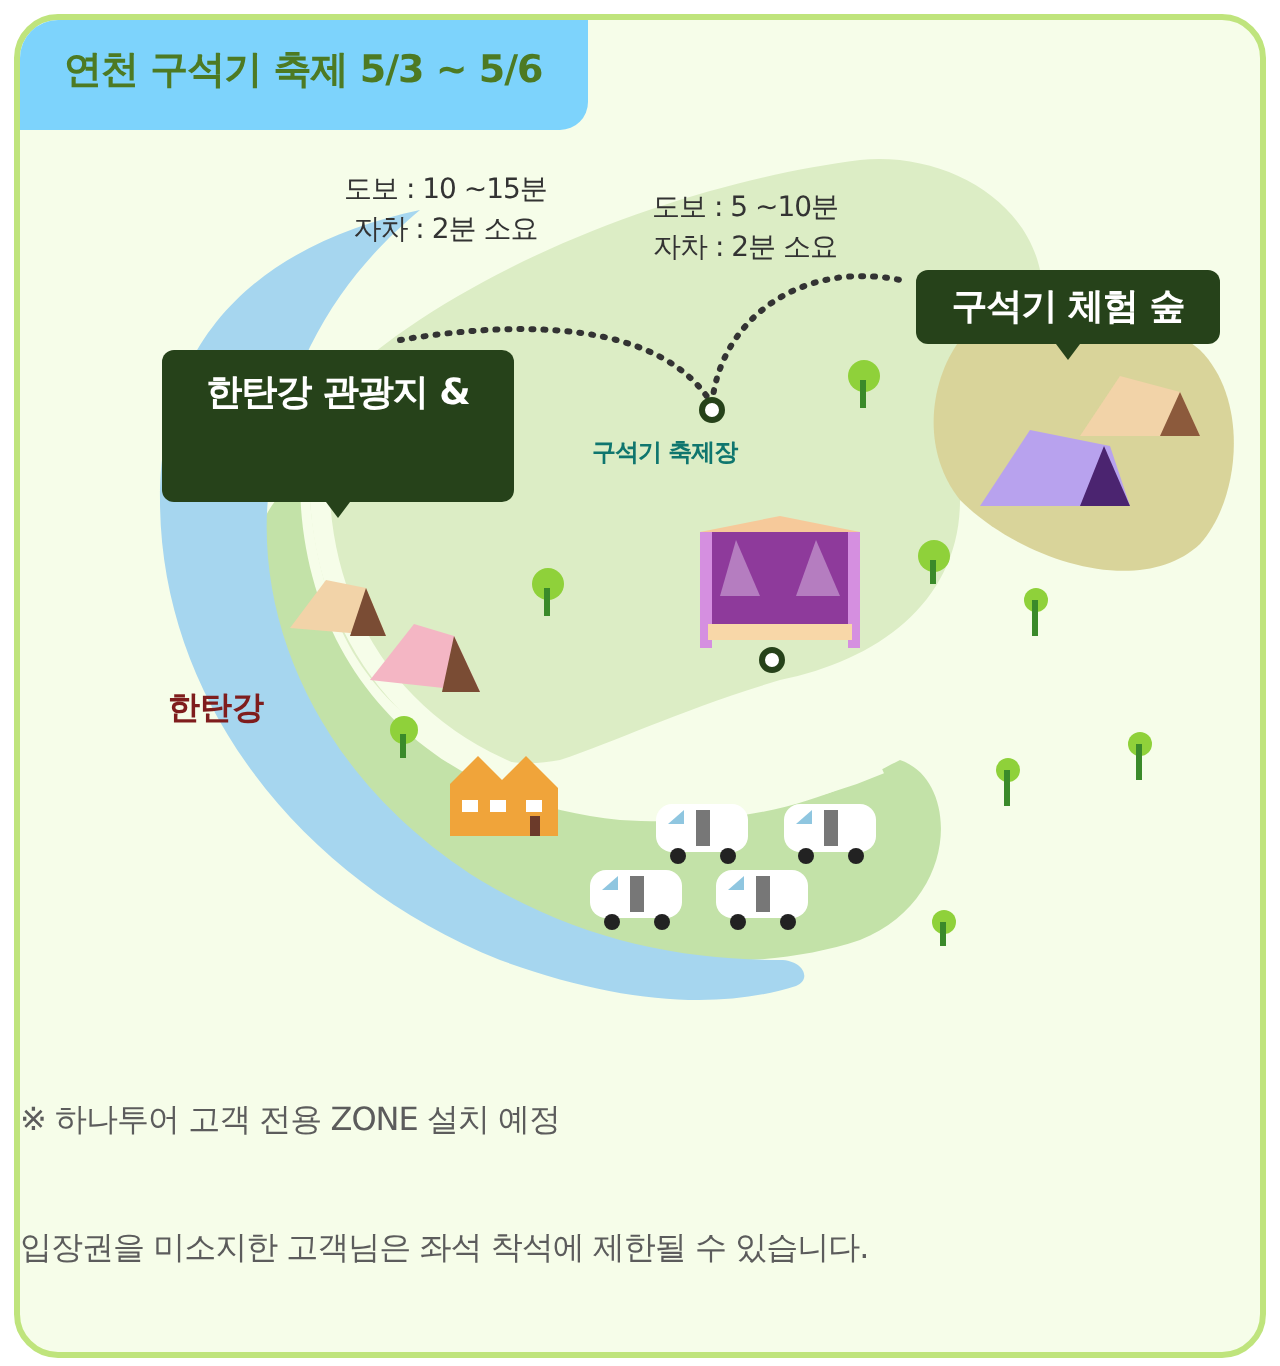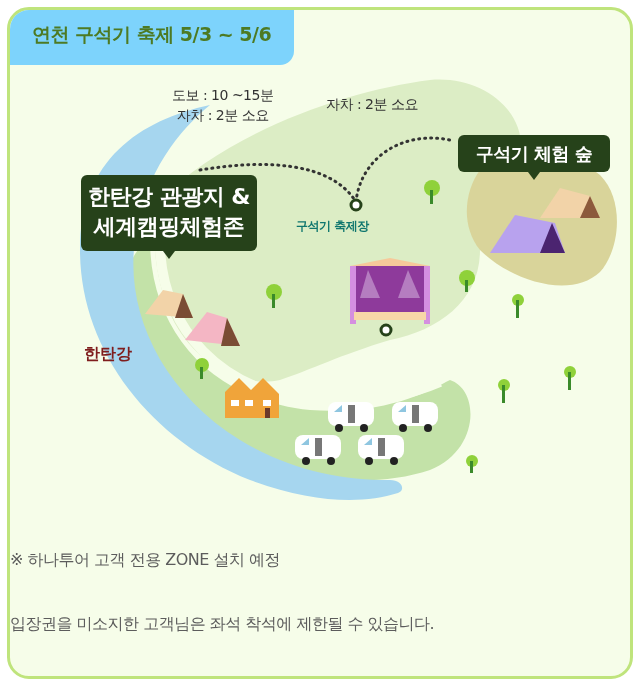--- a/index.html
+++ b/index.html
@@ -23,21 +23,21 @@
 
   .label-dark {
     position: absolute; background: #26421a; color: #ffffff; font-weight: bold;
     border-radius: 6px; text-align: center; white-space: nowrap; letter-spacing: -0.5px;
   }
   .label-dark::after {
     content: ""; position: absolute; bottom: -8px; left: 50%; margin-left: -6px;
     border-left: 6px solid transparent; border-right: 6px solid transparent;
     border-top: 8px solid #26421a;
   }
-  .lbl-hantan { left: 71px; top: 165px; width: 176px; height: 76px; font-size: 22px; line-height: 30px; padding-top: 7px; }
+  .lbl-hantan { left: 71px; top: 165px; width: 176px; height: 76px; font-size: 18px; line-height: 30px; padding-top: 7px; }
   .lbl-forest { left: 448px; top: 125px; width: 152px; height: 37px; font-size: 18px; line-height: 37px; }
 
   .note {
     position: absolute; font-size: 14px; line-height: 20px; color: #333; text-align: center;
     white-space: nowrap; letter-spacing: -0.5px;
   }
   .place {
     position: absolute; font-size: 12px; font-weight: bold; color: #0f766e; white-space: nowrap; letter-spacing: -0.5px;
   }
   .river-label {
@@ -175,26 +175,26 @@
 
   <div class="title-tab">
     <span class="title-text">연천 구석기 축제 5/3 ~ 5/6</span>
   </div>
 
   <div class="note" style="left:162px; top:75px;">
     <div>도보 : 10 ~15분</div>
     <div>자차 : 2분 소요</div>
   </div>
   <div class="note" style="left:316px; top:84px;">
+    <div>도보 : 5 ~10분</div>
     <div>자차 : 2분 소요</div>
   </div>
 
   <div class="label-dark lbl-hantan">
     <div>한탄강 관광지 &amp;</div>
-    <div>세계캠핑체험존</div>
   </div>
   <div class="label-dark lbl-forest">구석기 체험 숲</div>
 
   <div class="place" style="left:286px; top:208px;">구석기 축제장</div>
   <div class="river-label">한탄강</div>
 
   <div class="footer" style="top:540px;">※ 하나투어 고객 전용 ZONE 설치 예정</div>
   <div class="footer" style="top:604px;">입장권을 미소지한 고객님은 좌석 착석에 제한될 수 있습니다.</div>
 </div>
 

